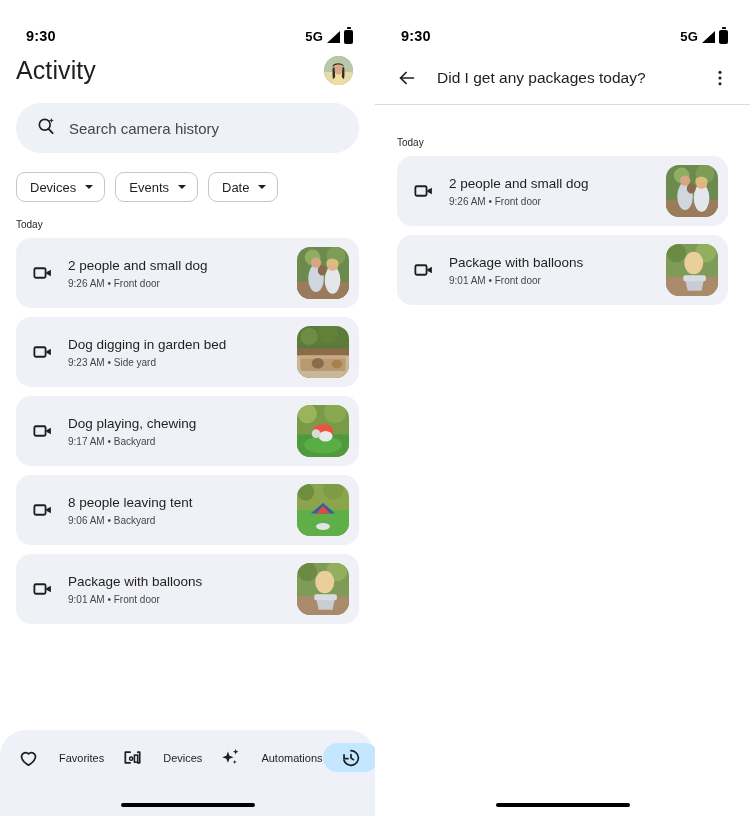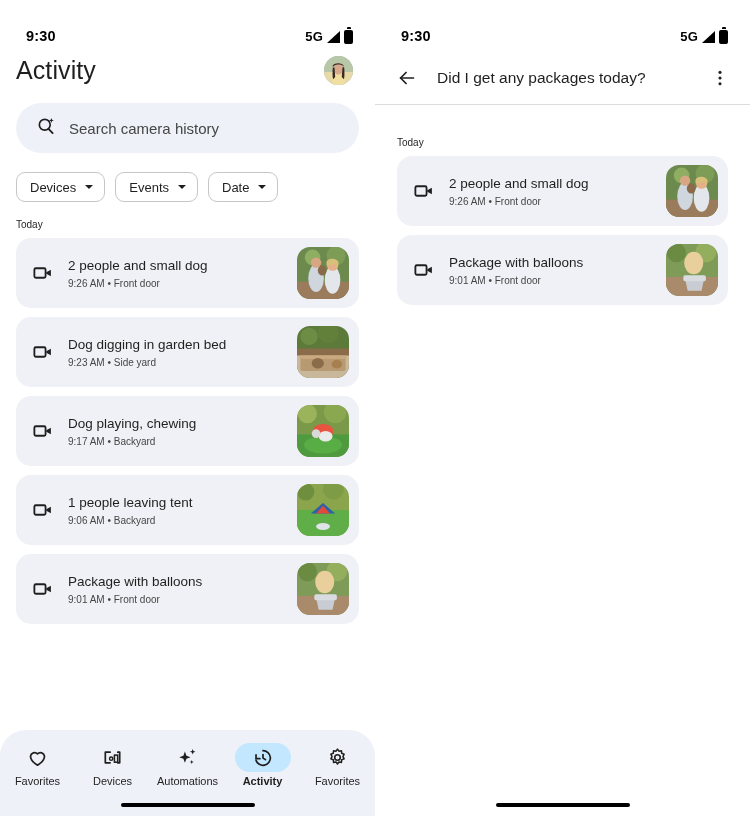--- a/index.html
+++ b/index.html
@@ -68,21 +68,21 @@
   .ev-sub { font-size: 10px; color: #444746; margin-top: 2px; white-space: nowrap; }
   .thumb { width: 52px; height: 52px; border-radius: 13px; overflow: hidden; flex: none; }
   .thumb svg { display: block; width: 100%; height: 100%; }
 
   
   .bottomnav {
     position: absolute; left: 0; bottom: 0; width: 375px; height: 86px;
     background: #eef1f7; border-radius: 26px 26px 0 0;
     display: flex; align-items: flex-start; padding-top: 13px;
   }
-  .nav-item { flex: 1; display: flex; flex-direction: column; align-items: center; gap: 3px; }
+  .nav-item { flex: 1; display: flex; flex-direction: row; align-items: center; gap: 3px; }
   .nav-pill {
     height: 29px; width: 56px; border-radius: 15px;
     display: flex; align-items: center; justify-content: center;
   }
   .nav-pill.active { background: #c2e7ff; }
   .nav-label { font-size: 11px; color: #1f1f1f; }
   .nav-label.active { font-weight: 600; }
 
   .home-indicator {
     position: absolute; bottom: 9px; left: 50%; transform: translateX(-50%);
@@ -236,21 +236,21 @@
       </div>
 
       <div class="event-card">
         <span class="cam-icon">
           <svg width="22" height="22" viewBox="0 0 24 24" fill="none">
             <rect x="2.6" y="6.8" width="12.2" height="10.4" rx="1.6" stroke="#1f1f1f" stroke-width="2"></rect>
             <path d="M15.6 11.3l5-2.9v7.2l-5-2.9z" fill="#1f1f1f"></path>
           </svg>
         </span>
         <div class="ev-text">
-          <div class="ev-title">1 people leaving tent</div>
+          <div class="ev-title">8 people leaving tent</div>
           <div class="ev-sub">9:06 AM • Backyard</div>
         </div>
         <div class="thumb">
           <svg viewBox="0 0 60 60">
               <rect width="60" height="60" fill="#8aa54c"></rect>
               <rect y="30" width="60" height="30" fill="#5fae47"></rect>
               <circle cx="10" cy="9" r="10" fill="#6f8f3f"></circle>
               <circle cx="42" cy="6" r="12" fill="#7e9c46"></circle>
               <path d="M16 34l14-12 14 12z" fill="#2f5fa8"></path>
               <path d="M22 34l8-9 8 9z" fill="#e04a3a"></path>

